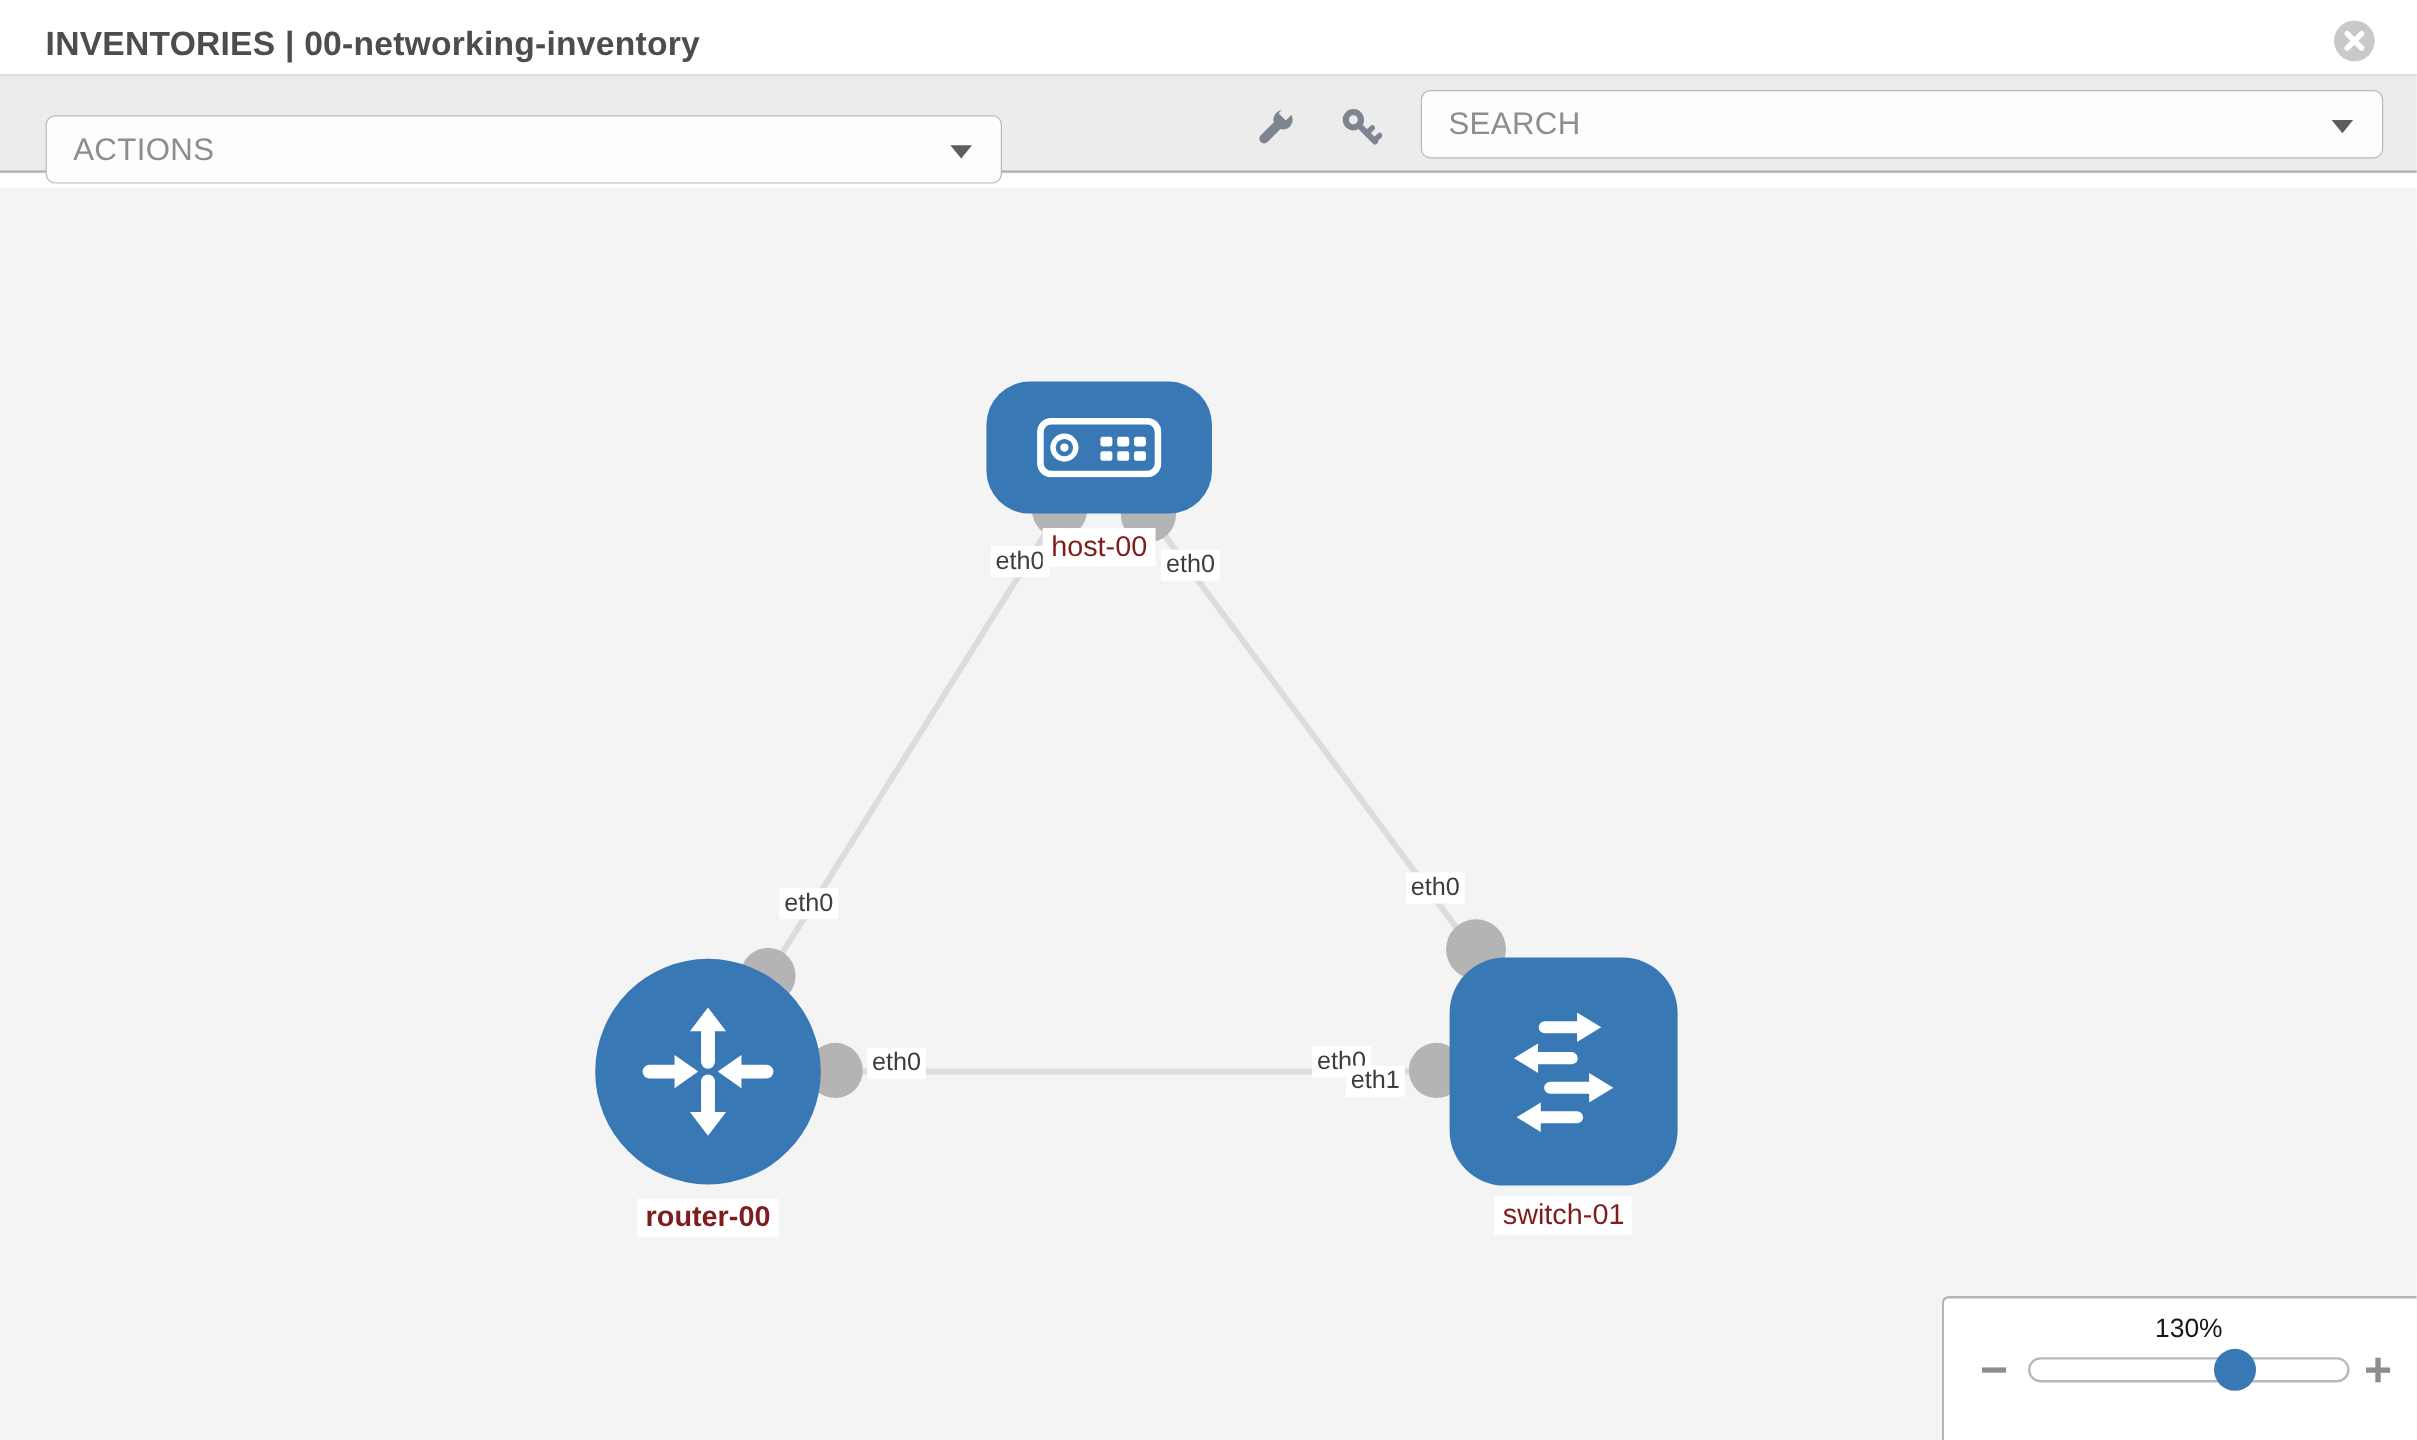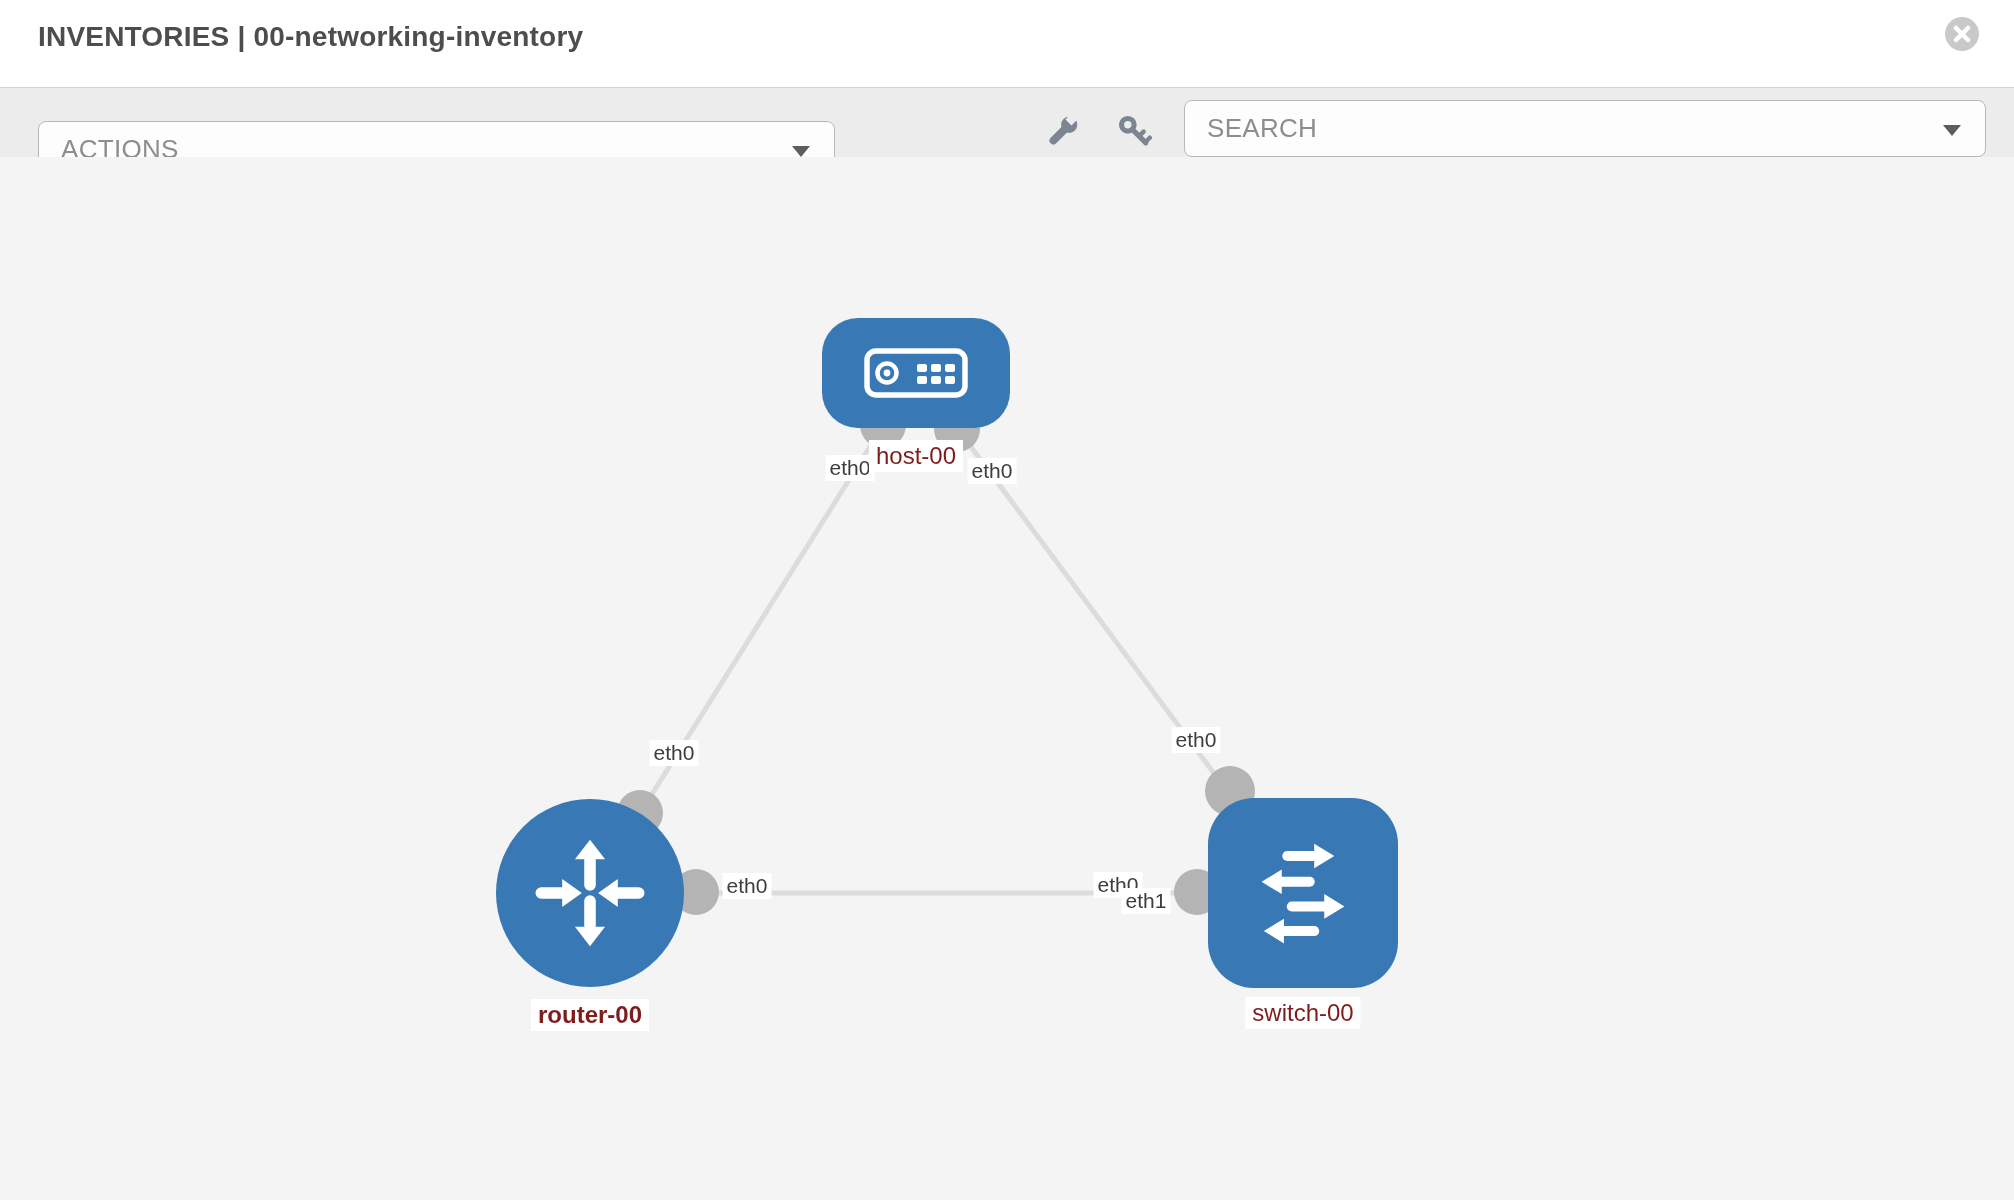--- a/index.html
+++ b/index.html
@@ -1,20 +1,20 @@
 <!DOCTYPE html>
 <html><head>
 <meta charset="utf-8">
 <style>
   * { margin:0; padding:0; box-sizing:border-box; }
   html,body { width:2014px; height:1200px; overflow:hidden;
     font-family:"Liberation Sans", sans-serif; background:#ffffff; }
 
   
-  .header { position:relative; height:87px; background:#ffffff; }
+  .header { position:relative; height:62px; background:#ffffff; }
   .header-title { position:absolute; left:38px; top:0; line-height:74px;
     font-size:28px; font-weight:bold; color:#4d4d4d; letter-spacing:0.2px; }
   .close-btn { position:absolute; left:1945px; top:17px; width:34px; height:34px;
     border-radius:50%; background:#c9c9c9; cursor:pointer; }
   .close-btn svg { position:absolute; left:8px; top:8px; }
 
   
   .toolbar { position:relative; height:82px; background:#ececec;
     border-top:1px solid #d2d2d2; border-bottom:2px solid #b2b2b2; }
   .select-box { position:absolute; top:12px; height:57px; background:#fdfdfd;
@@ -174,15 +174,22 @@
   <div class="if-label pos-center" style="left: 674px; top: 596px;">eth0</div>
   <div class="if-label pos-center" style="left: 992px; top: 314px;">eth0</div>
   <div class="if-label pos-center" style="left: 1196px; top: 583px;">eth0</div>
   <div class="if-label pos-center" style="left: 747px; top: 729px;">eth0</div>
 
   <div class="if-label pos-center" style="left: 1118px; top: 728px;">eth0</div>
   <div class="if-label pos-center" style="left: 1146px; top: 744px; text-align: center;">eth1</div>
 
   <div class="node-label pos-center" style="left: 916px; top: 299px;">host-00</div>
   <div class="node-label pos-center" style="left: 590px; top: 858px; font-weight: bold;">router-00</div>
-  <div class="node-label pos-center" style="left: 1303px; top: 856px;">switch-00</div>
+  <div class="node-label pos-center" style="left: 1303px; top: 856px;">switch-01</div>
 
+  <div class="zoom-panel">
+    <div class="zoom-value">130%</div>
+    <div class="zoom-minus">−</div>
+    <div class="zoom-track"></div>
+    <div class="zoom-thumb" id="zoom-thumb" style="left: 225.36px;"></div>
+    <div class="zoom-plus">+</div>
+  </div>
 </div>
 
 </body></html>

